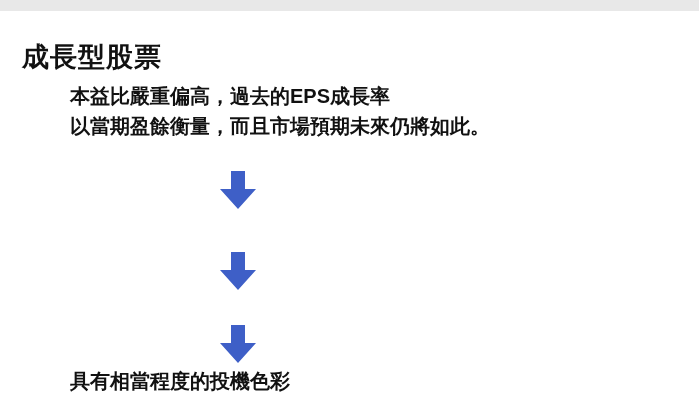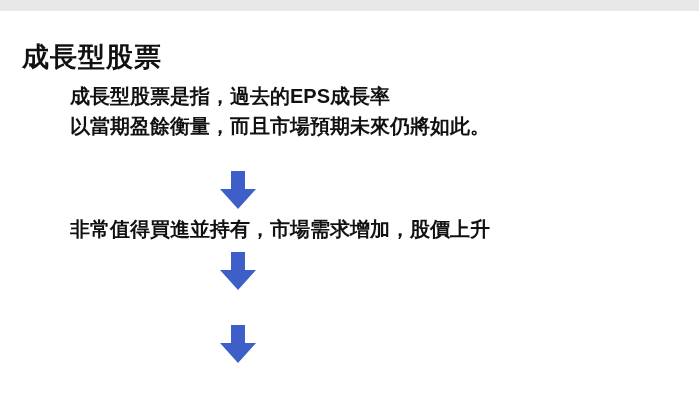--- a/index.html
+++ b/index.html
@@ -54,41 +54,41 @@
   .down-arrow svg{display:block;width:100%;height:100%;}
 </style>
 </head>
 <body>
 
 <div class="slide">
 
   <h1 class="slide-title">成長型股票</h1>
 
   <div class="step-text step-1">
-    <div>成長型股票是指，過去的EPS成長率</div>
+    <div>本益比嚴重偏高，過去的EPS成長率</div>
     <div>以當期盈餘衡量，而且市場預期未來仍將如此。</div>
   </div>
 
   <div class="down-arrow arrow-1">
     <svg viewBox="0 0 36 38" xmlns="http://www.w3.org/2000/svg" aria-hidden="true">
       <polygon points="11,0 25,0 25,18 36,18 18,38 0,18 11,18" fill="var(--arrow-color)"></polygon>
     </svg>
   </div>
 
-  <div class="step-text step-2">
-    <div>非常值得買進並持有，市場需求增加，股價上升</div>
-  </div>
 
   <div class="down-arrow arrow-2">
     <svg viewBox="0 0 36 38" xmlns="http://www.w3.org/2000/svg" aria-hidden="true">
       <polygon points="11,0 25,0 25,18 36,18 18,38 0,18 11,18" fill="var(--arrow-color)"></polygon>
     </svg>
   </div>
 
 
   <div class="down-arrow arrow-3">
     <svg viewBox="0 0 36 38" xmlns="http://www.w3.org/2000/svg" aria-hidden="true">
       <polygon points="11,0 25,0 25,18 36,18 18,38 0,18 11,18" fill="var(--arrow-color)"></polygon>
     </svg>
   </div>
 
+  <div class="step-text step-4">
+    <div>具有相當程度的投機色彩</div>
+  </div>
 
 </div>
 
 </body></html>

